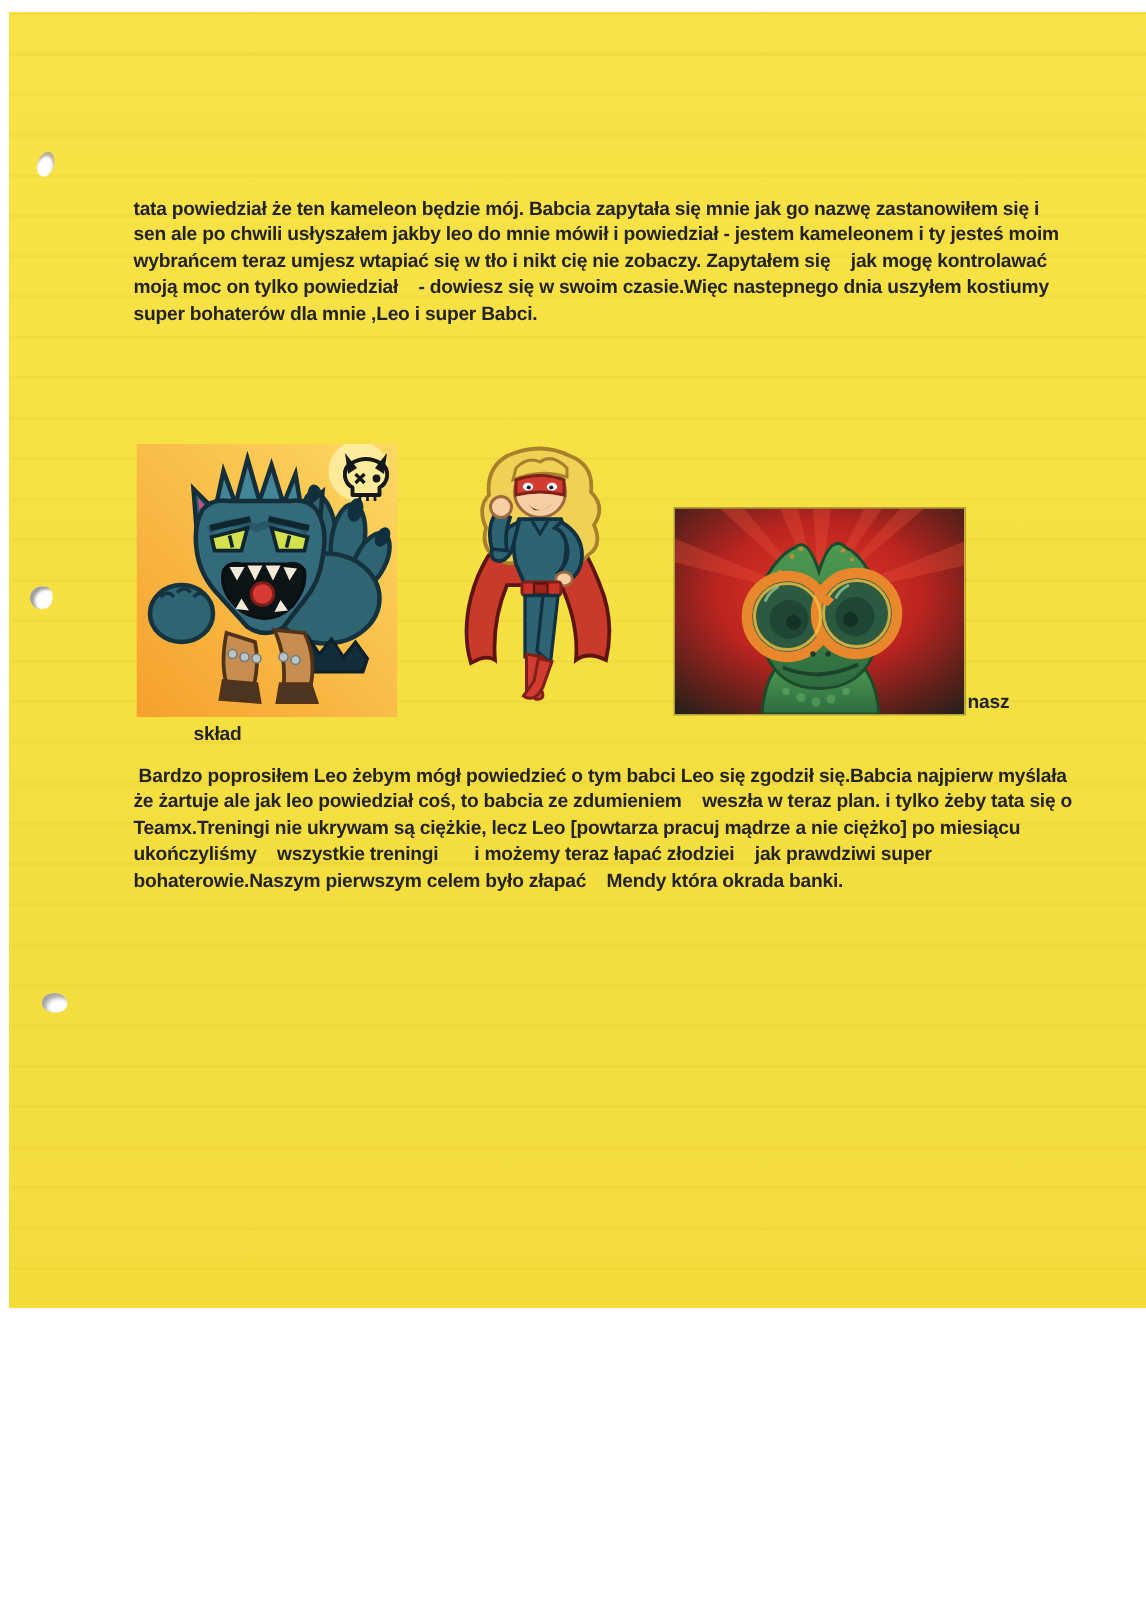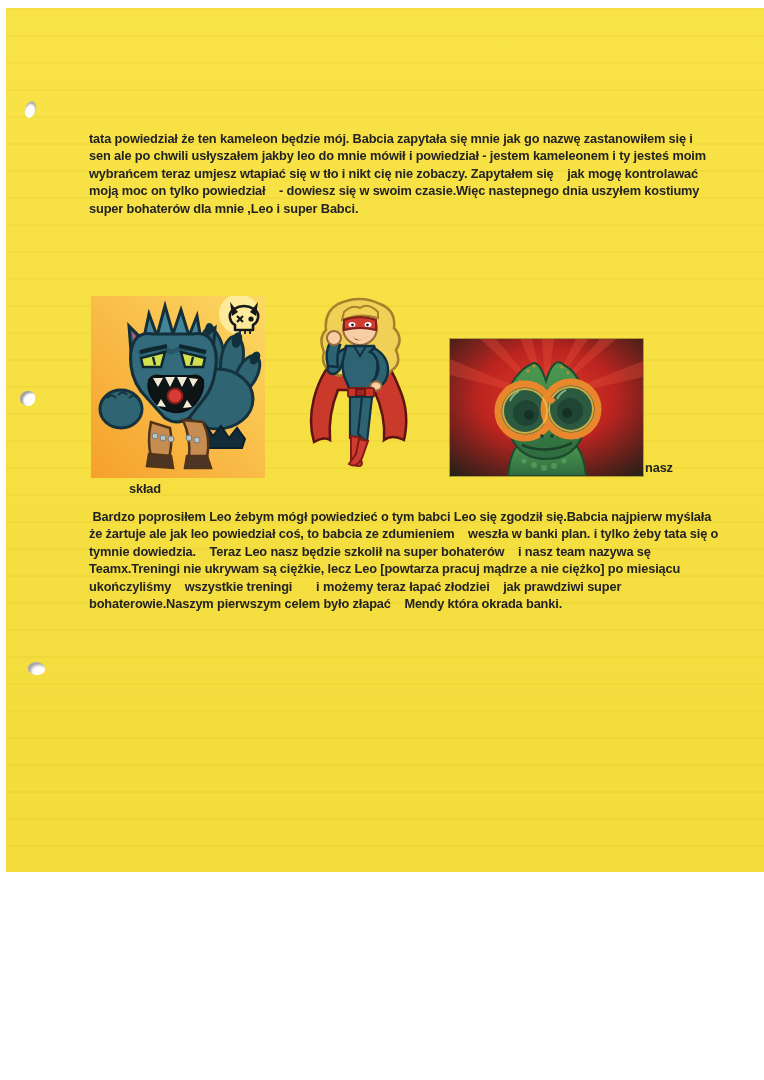--- a/index.html
+++ b/index.html
@@ -221,19 +221,18 @@
       <circle cx="74" cy="122" r="2.5"></circle>
         <circle cx="114" cy="122" r="2.5"></circle>
     </g>
   </svg>
 
   <div class="caption cap-nasz">nasz</div>
   <div class="caption cap-sklad">skład</div>
 
   <div class="textblock p2">
     <div class="line"> Bardzo poprosiłem Leo żebym mógł powiedzieć o tym babci Leo się zgodził się.Babcia najpierw myślała</div>
-    <div class="line">że żartuje ale jak leo powiedział coś, to babcia ze zdumieniem    weszła w banki plan. i tylko żeby tata się o</div>
-    <div class="line">tymnie dowiedzia.    Teraz Leo nasz będzie szkolił na super bohaterów    i nasz team nazywa sę</div>
+    <div class="line">że żartuje ale jak leo powiedział coś, to babcia ze zdumieniem    weszła w teraz plan. i tylko żeby tata się o</div>
     <div class="line">Teamx.Treningi nie ukrywam są ciężkie, lecz Leo [powtarza pracuj mądrze a nie ciężko] po miesiącu</div>
     <div class="line">ukończyliśmy    wszystkie treningi       i możemy teraz łapać złodziei    jak prawdziwi super</div>
     <div class="line">bohaterowie.Naszym pierwszym celem było złapać    Mendy która okrada banki.</div>
   </div>
 </div>
 
 </body></html>

